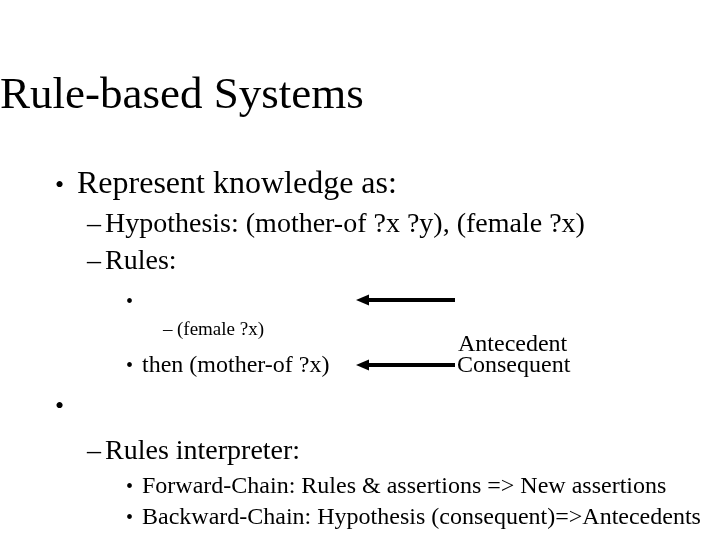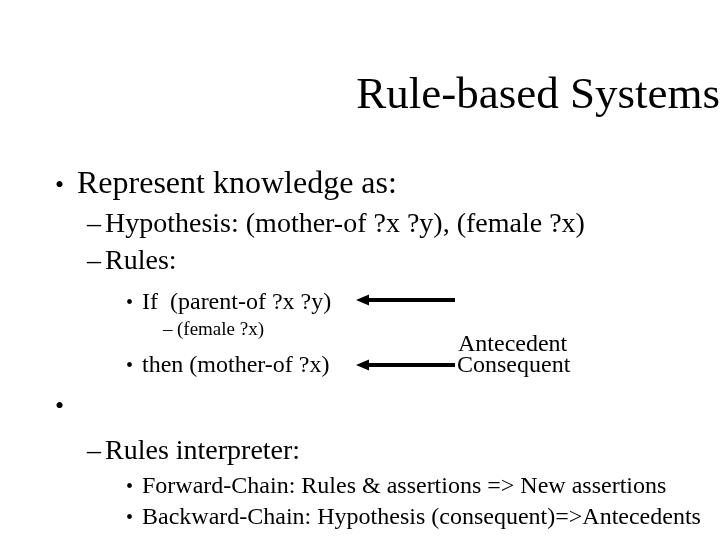--- a/index.html
+++ b/index.html
@@ -14,21 +14,21 @@
   }
   .line { position: absolute; display: flex; align-items: baseline; }
   .txt { white-space: pre; }
   .marker { display: inline-block; flex: 0 0 auto; }
 
   .title {
     position: absolute;
     top: 68px;
     left: 0;
     width: 720px;
-    text-align: right;
+    text-align: left;
     font-size: 45px;
     line-height: 50px;
   }
 
   .l1 { font-size: 32px; line-height: 36px; }
   .l1 .marker { width: 22px; font-size: 26px; }
   .l2 { font-size: 28px; line-height: 32px; }
   .l2 .marker { width: 18px; }
   .l3 { font-size: 24px; line-height: 27px; }
   .l3 .marker { width: 16px; font-size: 20px; }
@@ -72,21 +72,20 @@
     <span class="txt">Hypothesis: (mother-of ?x ?y), (female ?x)</span>
   </div>
 
   <div class="line l2 pos-rules">
     <span class="marker">–</span>
     <span class="txt">Rules:</span>
   </div>
 
   <div class="line l3 pos-if">
     <span class="marker">•</span>
-    <span class="txt">If  (parent-of ?x ?y)</span>
   </div>
 
   <div class="arrow pos-arrow-antecedent">
     <svg viewBox="0 0 99 12" xmlns="http://www.w3.org/2000/svg">
       <polygon points="0,6 13,0.5 13,11.5" fill="#000000"></polygon>
       <rect x="12" y="4" width="87" height="4" fill="#000000"></rect>
     </svg>
   </div>
   <div class="annot-label pos-antecedent">Antecedent</div>
 

